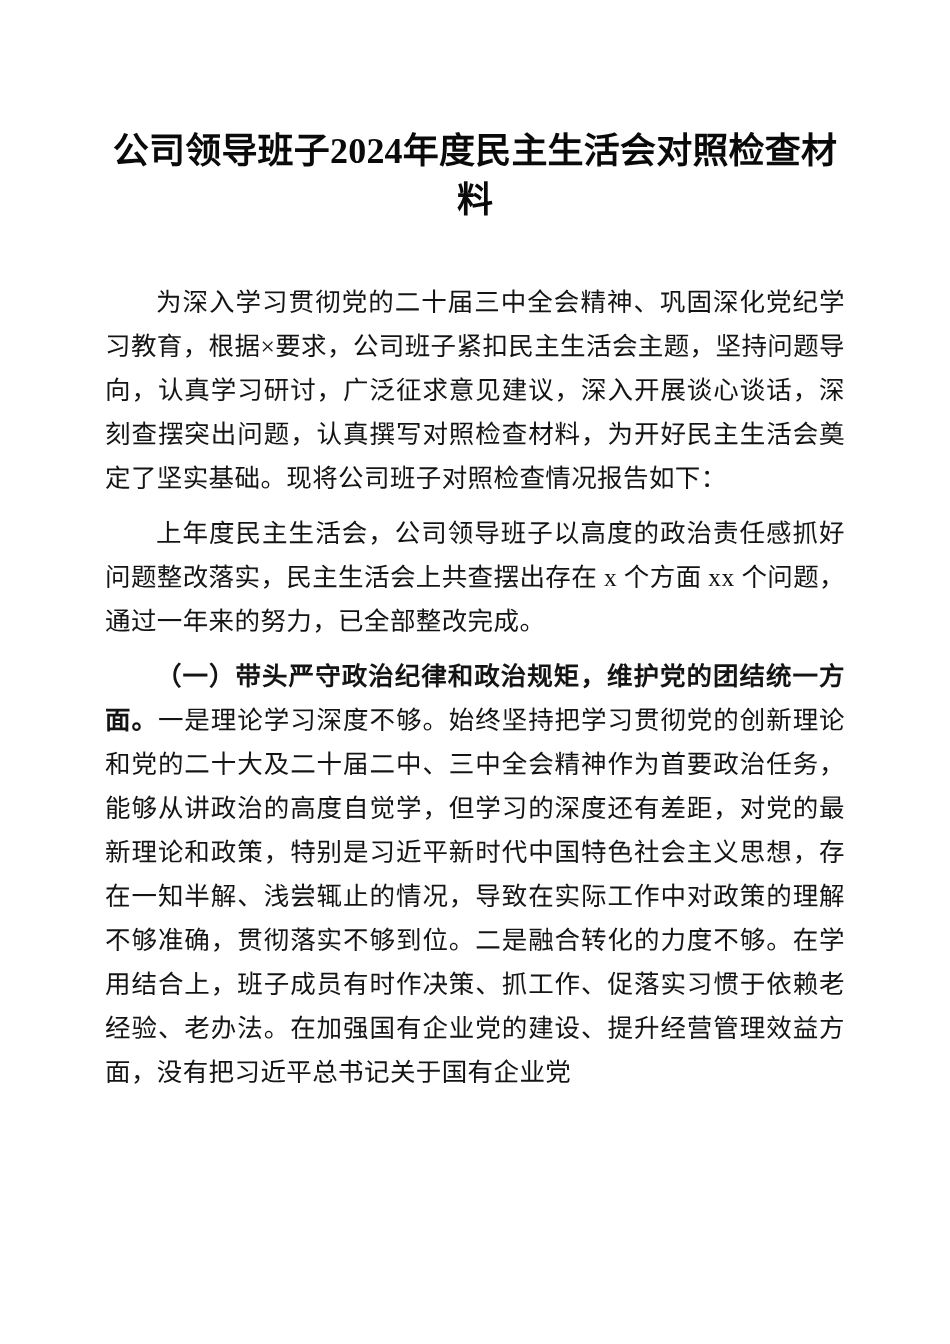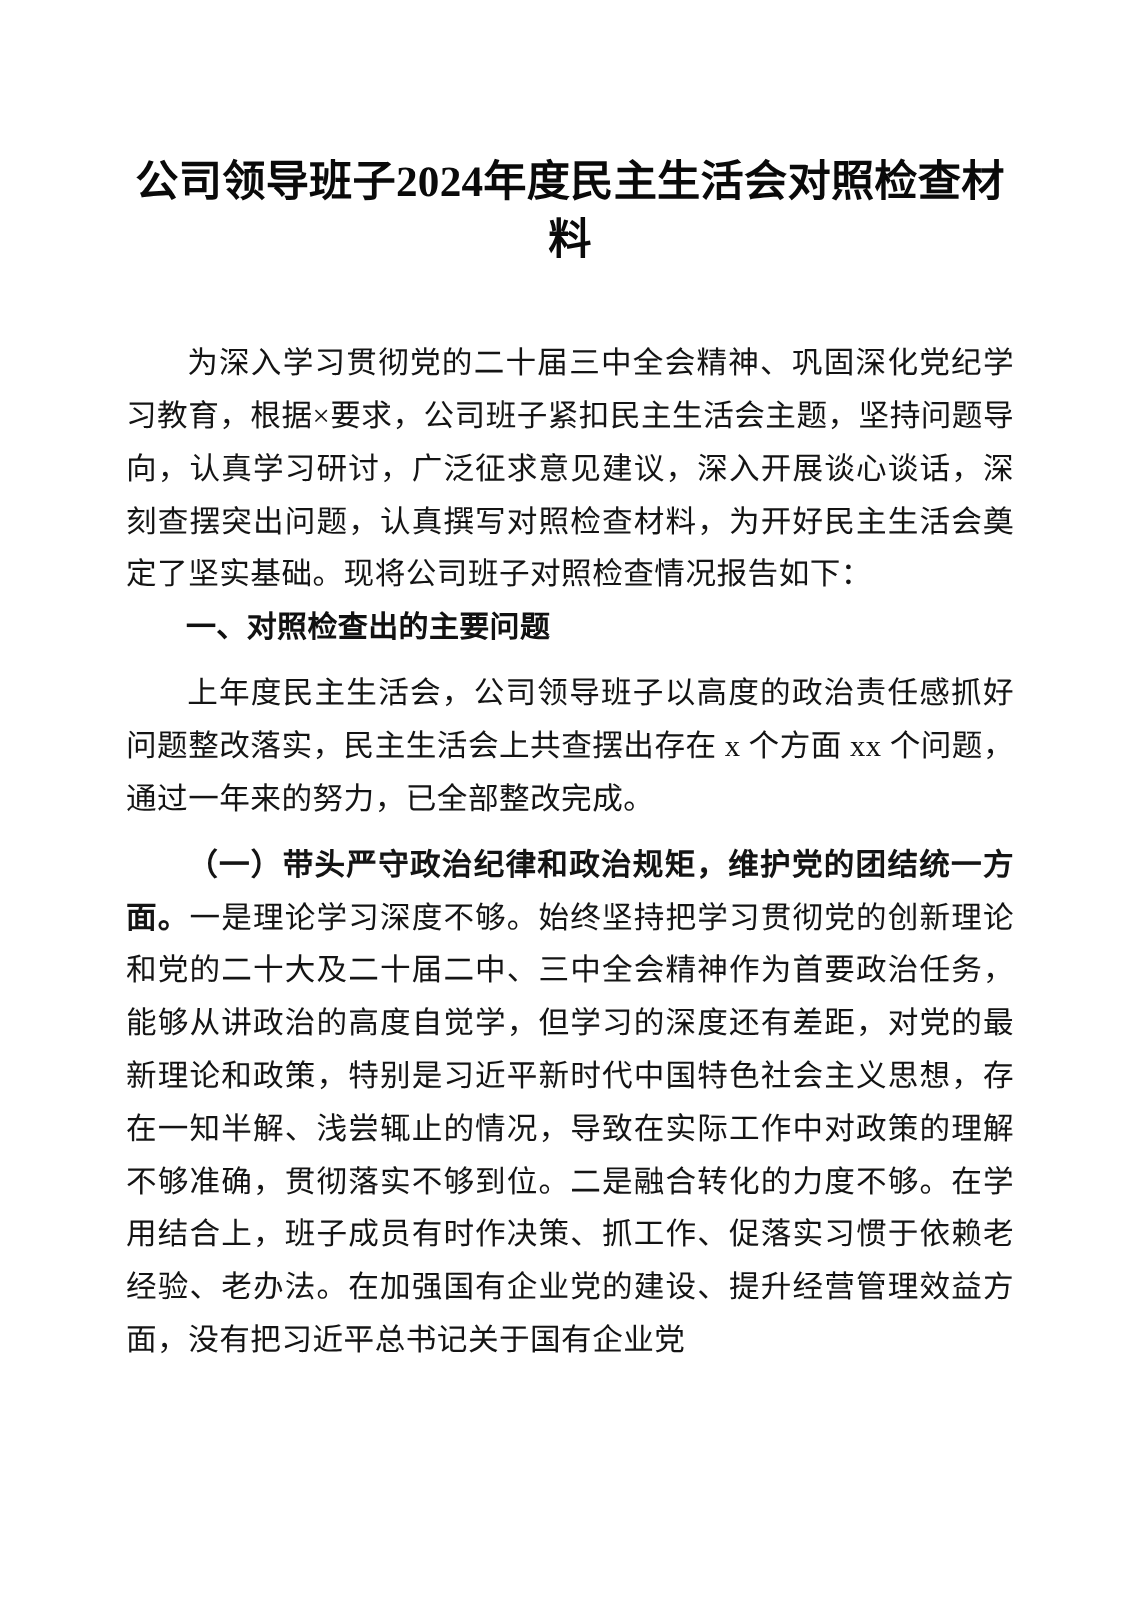--- a/index.html
+++ b/index.html
@@ -91,20 +91,19 @@
 
 <div class="page">
   <div class="content">
 
     <h1 class="doc-title">
       <span>公司领导班子2024年度民主生活会对照检查</span><span>材料</span>
     </h1>
 
     <p class="body-p first-para">为深入学习贯彻党的二十届三中全会精神、巩固深化党纪学习教育，根据×要求，公司班子紧扣民主生活会主题，坚持问题导向，认真学习研讨，广泛征求意见建议，深入开展谈心谈话，深刻查摆突出问题，认真撰写对照检查材料，为开好民主生活会奠定了坚实基础。现将公司班子对照检查情况报告如下：</p>
 
-    <h2 class="heading-1">一、对照检查出的主要问题</h2>
 
     <p class="body-p tight">上年度民主生活会，公司领导班子以高度的政治责任感抓好问题整改落实，民主生活会上共查摆出存在 x 个方面 xx 个问题，通过一年来的努力，已全部整改完成。</p>
 
     <p class="body-p tight"><span class="lead">（一）带头严守政治纪律和政治规矩，维护党的团结统一方面。</span><span>一是理论学习深度不够。始终坚持把学习贯彻党的创新理论和党的二十大及二十届二中、三中全会精神作为首要政治任务，能够从讲政治的高度自觉学，但学习的深度还有差距，对党的最新理论和政策，特别是习近平新时代中国特色社会主义思想，存在一知半解、浅尝辄止的情况，导致在实际工作中对政策的理解不够准确，贯彻落实不够到位。二是融合转化的力度不够。在学用结合上，班子成员有时作决策、抓工作、促落实习惯于依赖老经验、老办法。在加强国有企业党的建设、提升经营管理效益方面，没有把习近平总书记关于国有企业党</span></p>
 
   </div>
 </div>
 
 </body></html>

